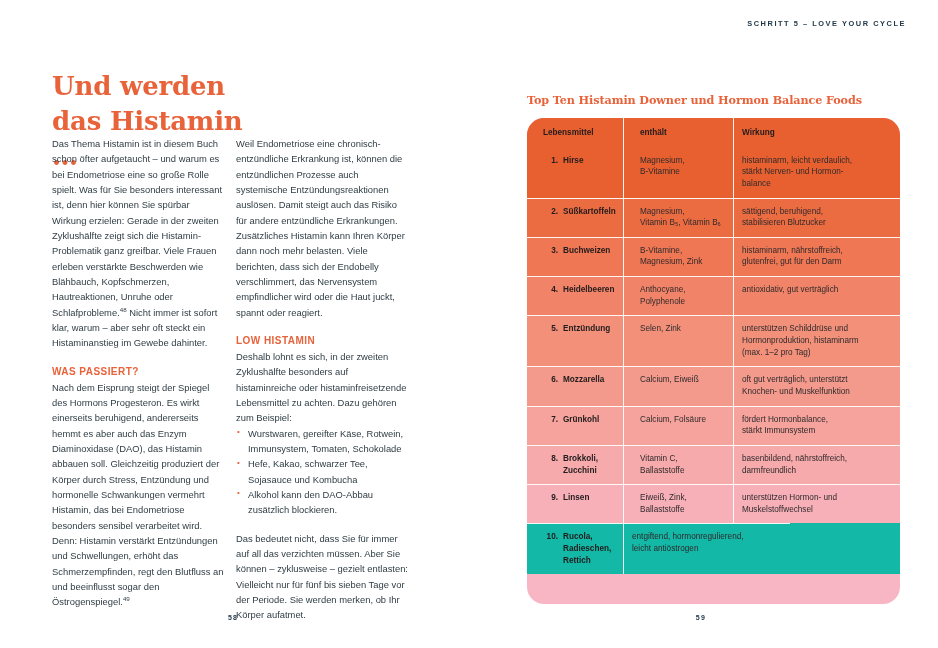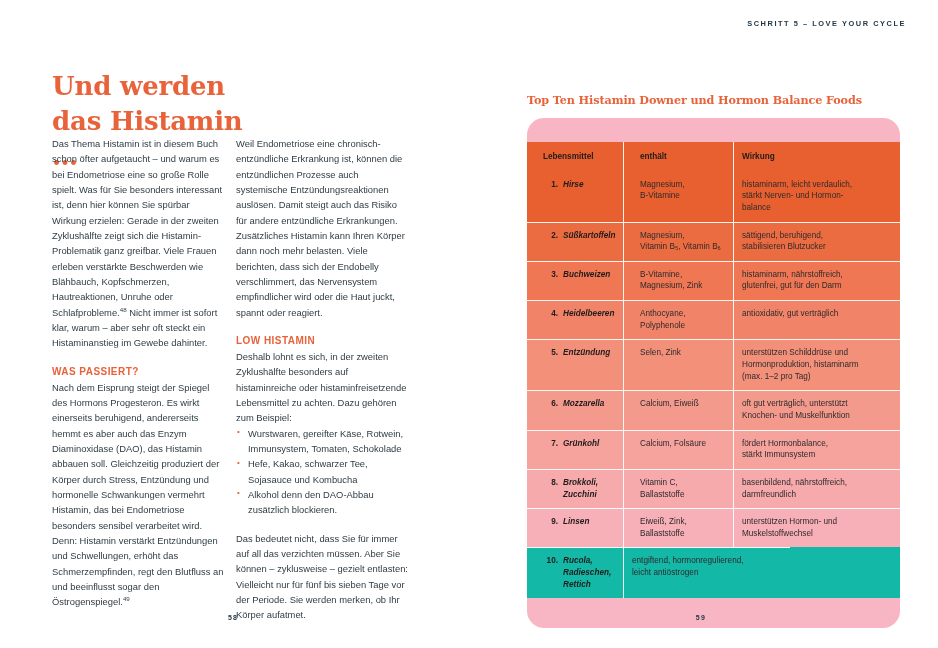--- a/index.html
+++ b/index.html
@@ -162,21 +162,21 @@
     color: #211c1d;
     display: flex;
   }
   .food-num {
     display: inline-block;
     min-width: 15px;
     text-align: right;
     margin-right: 5px;
     flex: 0 0 auto;
   }
-  .food-label { flex: 1 1 auto; font-style: italic; }
+  .food-label { flex: 1 1 auto; }
 
   .tail-pad { height: 30px; }
 
   
   .folio {
     position: absolute;
     bottom: 27px;
     font-size: 7px;
     font-weight: bold;
     letter-spacing: 1.2px;
@@ -205,32 +205,32 @@
   <div class="col mid">
     <p>Weil Endometriose eine chronisch-entzündliche Erkrankung ist, können die entzündlichen Prozesse auch systemische Entzündungsreaktionen auslösen. Damit steigt auch das Risiko für andere entzündliche Erkrankungen. Zusätzliches Histamin kann Ihren Körper dann noch mehr belasten. Viele berichten, dass sich der Endobelly verschlimmert, das Nervensystem empfindlicher wird oder die Haut juckt, spannt oder reagiert.</p>
 
     <p class="subhead">LOW HISTAMIN</p>
 
     <p>Deshalb lohnt es sich, in der zweiten Zyklushälfte besonders auf histaminreiche oder histaminfreisetzende Lebensmittel zu achten. Dazu gehören zum Beispiel:</p>
 
     <ul class="bullets">
       <li>Wurstwaren, gereifter Käse, Rotwein, Immunsystem, Tomaten, Schokolade</li>
       <li>Hefe, Kakao, schwarzer Tee, Sojasauce und Kombucha</li>
-      <li>Alkohol denn den DAO-Abbau zusätzlich blockieren.</li>
+      <li>Alkohol kann den DAO-Abbau zusätzlich blockieren.</li>
     </ul>
 
     <div class="gap"></div>
 
     <p>Das bedeutet nicht, dass Sie für immer auf all das verzichten müssen. Aber Sie können – zyklusweise – gezielt entlasten: Vielleicht nur für fünf bis sieben Tage vor der Periode. Sie werden merken, ob Ihr Körper aufatmet.</p>
   </div>
 
   <div class="table-title">Top Ten Histamin Downer und Hormon Balance Foods</div>
 
   <div class="food-table" style="background: rgb(248, 182, 196);">
-    <div class="row header" style="background: rgb(232, 96, 47); margin-top: 24px;">
+    <div class="row header" style="background: rgb(232, 96, 47);">
       <div class="cell c1">Lebensmittel</div>
       <div class="cell c2">enthält</div>
       <div class="cell c3">Wirkung</div>
     </div>
     <div id="table-body">
         <div class="row" style="background: rgb(232, 96, 47);">
           <div class="cell c1">
             <div class="food-name">
               <span class="food-num">1.</span>
               <span class="food-label">Hirse</span>

